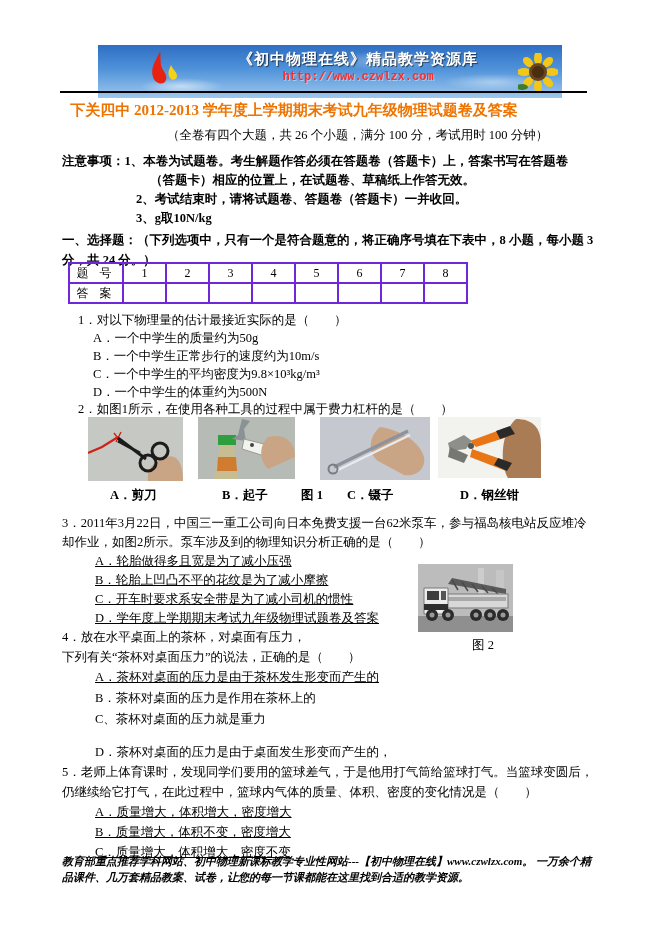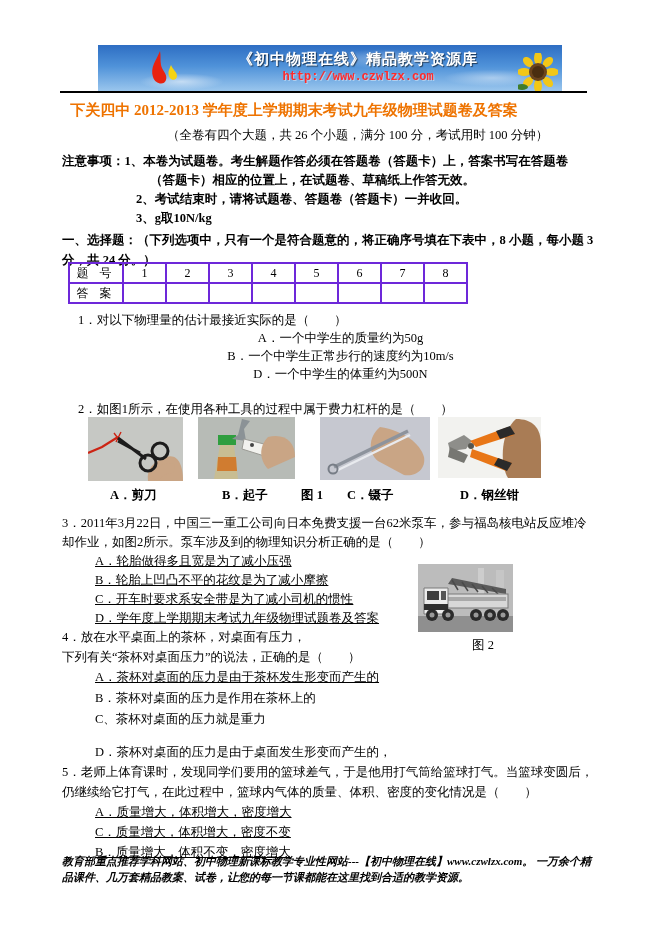--- a/index.html
+++ b/index.html
@@ -3,21 +3,21 @@
 <meta charset="utf-8">
 <style>
   html,body{margin:0;padding:0;}
   body{
     width:661px;height:936px;background:#ffffff;position:relative;overflow:hidden;
     font-family:"Liberation Serif","DejaVu Serif",serif;color:#000;
   }
   .abs{position:absolute;}
   
   .banner{
-    left:98px;top:45px;width:464px;height:47px;
+    left:98px;top:45px;width:464px;height:53px;
     background:
       radial-gradient(60px 12px at 18% 78%, rgba(255,255,255,.55), rgba(255,255,255,0) 70%),
       radial-gradient(80px 14px at 62% 30%, rgba(255,255,255,.35), rgba(255,255,255,0) 70%),
       radial-gradient(70px 12px at 85% 70%, rgba(255,255,255,.4), rgba(255,255,255,0) 70%),
       linear-gradient(180deg,#2e6ec3 0%,#4f92d9 45%,#9dc8ee 100%);
     overflow:hidden;
   }
   .banner-title{
     position:absolute;left:110px;top:5px;width:300px;text-align:center;
     color:#fff;font-weight:bold;font-size:15px;letter-spacing:1px;
@@ -40,21 +40,21 @@
   
   table.ans{left:68px;top:262px;border-collapse:collapse;position:absolute;}
   table.ans td{
     border:2px solid #6d28d9;height:18px;text-align:center;vertical-align:middle;
     font-size:12px;padding:0;
   }
   td.lab{width:52px;letter-spacing:4px;}
   td.num{width:41px;}
   
   .q{font-size:12.5px;line-height:18px;}
-  .q .opt{padding-left:15px;text-align:center;}
+  .q .opt{padding-left:15px;}
   .q3opt{padding-left:33px;text-decoration:underline;}
   .qline{font-size:12.5px;}
   
   .photo{position:absolute;}
   .figlabel{position:absolute;font-size:12.5px;font-weight:bold;white-space:nowrap;}
   .figcap{position:absolute;font-size:12.5px;}
   
   .footer{
     left:62px;top:854px;width:530px;font-size:11px;font-weight:bold;line-height:15.5px;
     font-style:italic;
@@ -127,20 +127,21 @@
     <td class="num"></td>
     <td class="num"></td>
   </tr>
 </tbody>
   </table>
 
 <div class="abs q" style="left:78px;top:311px;width:510px;">
   <div>1．对以下物理量的估计最接近实际的是（　　）</div>
   <div class="opt">A．一个中学生的质量约为50g</div>
   <div class="opt">B．一个中学生正常步行的速度约为10m/s</div>
+  <div class="opt">C．一个中学生的平均密度为9.8×10³kg/m³</div>
   <div class="opt">D．一个中学生的体重约为500N</div>
 </div>
 
 <div class="abs qline" style="left:78px;top:401px;width:510px;">2．如图1所示，在使用各种工具的过程中属于费力杠杆的是（　　）</div>
 
 <div class="photo" style="left:88px;top:417px;">
   <svg width="95" height="64" viewBox="0 0 95 64">
     <rect width="95" height="64" fill="#c6c8c4"></rect>
     <path d="M0 36 L14 30 L30 20" stroke="#cc2414" stroke-width="2.2" fill="none"></path>
     <path d="M26 16 L32 24 M33 15 L28 25" stroke="#cc2414" stroke-width="1.4"></path>
@@ -236,17 +237,17 @@
   <div class="qline" style="line-height:20px;">下列有关“茶杯对桌面压力”的说法，正确的是（　　）</div>
   <div class="qline" style="padding-left:33px;line-height:21px;text-decoration:underline;">A．茶杯对桌面的压力是由于茶杯发生形变而产生的</div>
   <div class="qline" style="padding-left:33px;line-height:21px;">B．茶杯对桌面的压力是作用在茶杯上的</div>
   <div class="qline" style="padding-left:33px;line-height:21px;">C、茶杯对桌面的压力就是重力</div>
   <div class="qline" style="padding-left:33px;line-height:21px;margin-top:12px;">D．茶杯对桌面的压力是由于桌面发生形变而产生的，</div>
 </div>
 
 <div class="abs q" style="left:62px;top:762px;width:535px;line-height:20px;">
   <div>5．老师上体育课时，发现同学们要用的篮球差气，于是他用打气筒给篮球打气。当篮球变圆后，仍继续给它打气，在此过程中，篮球内气体的质量、体积、密度的变化情况是（　　）</div>
   <div class="q3opt">A．质量增大，体积增大，密度增大</div>
+  <div class="q3opt">B．质量增大，体积不变，密度增大</div>
   <div class="q3opt">C．质量增大，体积增大，密度不变</div>
-  <div class="q3opt">B．质量增大，体积不变，密度增大</div>
 </div>
 
 <div class="abs footer">教育部重点推荐学科网站、初中物理新课标教学专业性网站---【初中物理在线】www.czwlzx.com。 一万余个精品课件、几万套精品教案、试卷，让您的每一节课都能在这里找到合适的教学资源。</div>
 
 </body></html>

